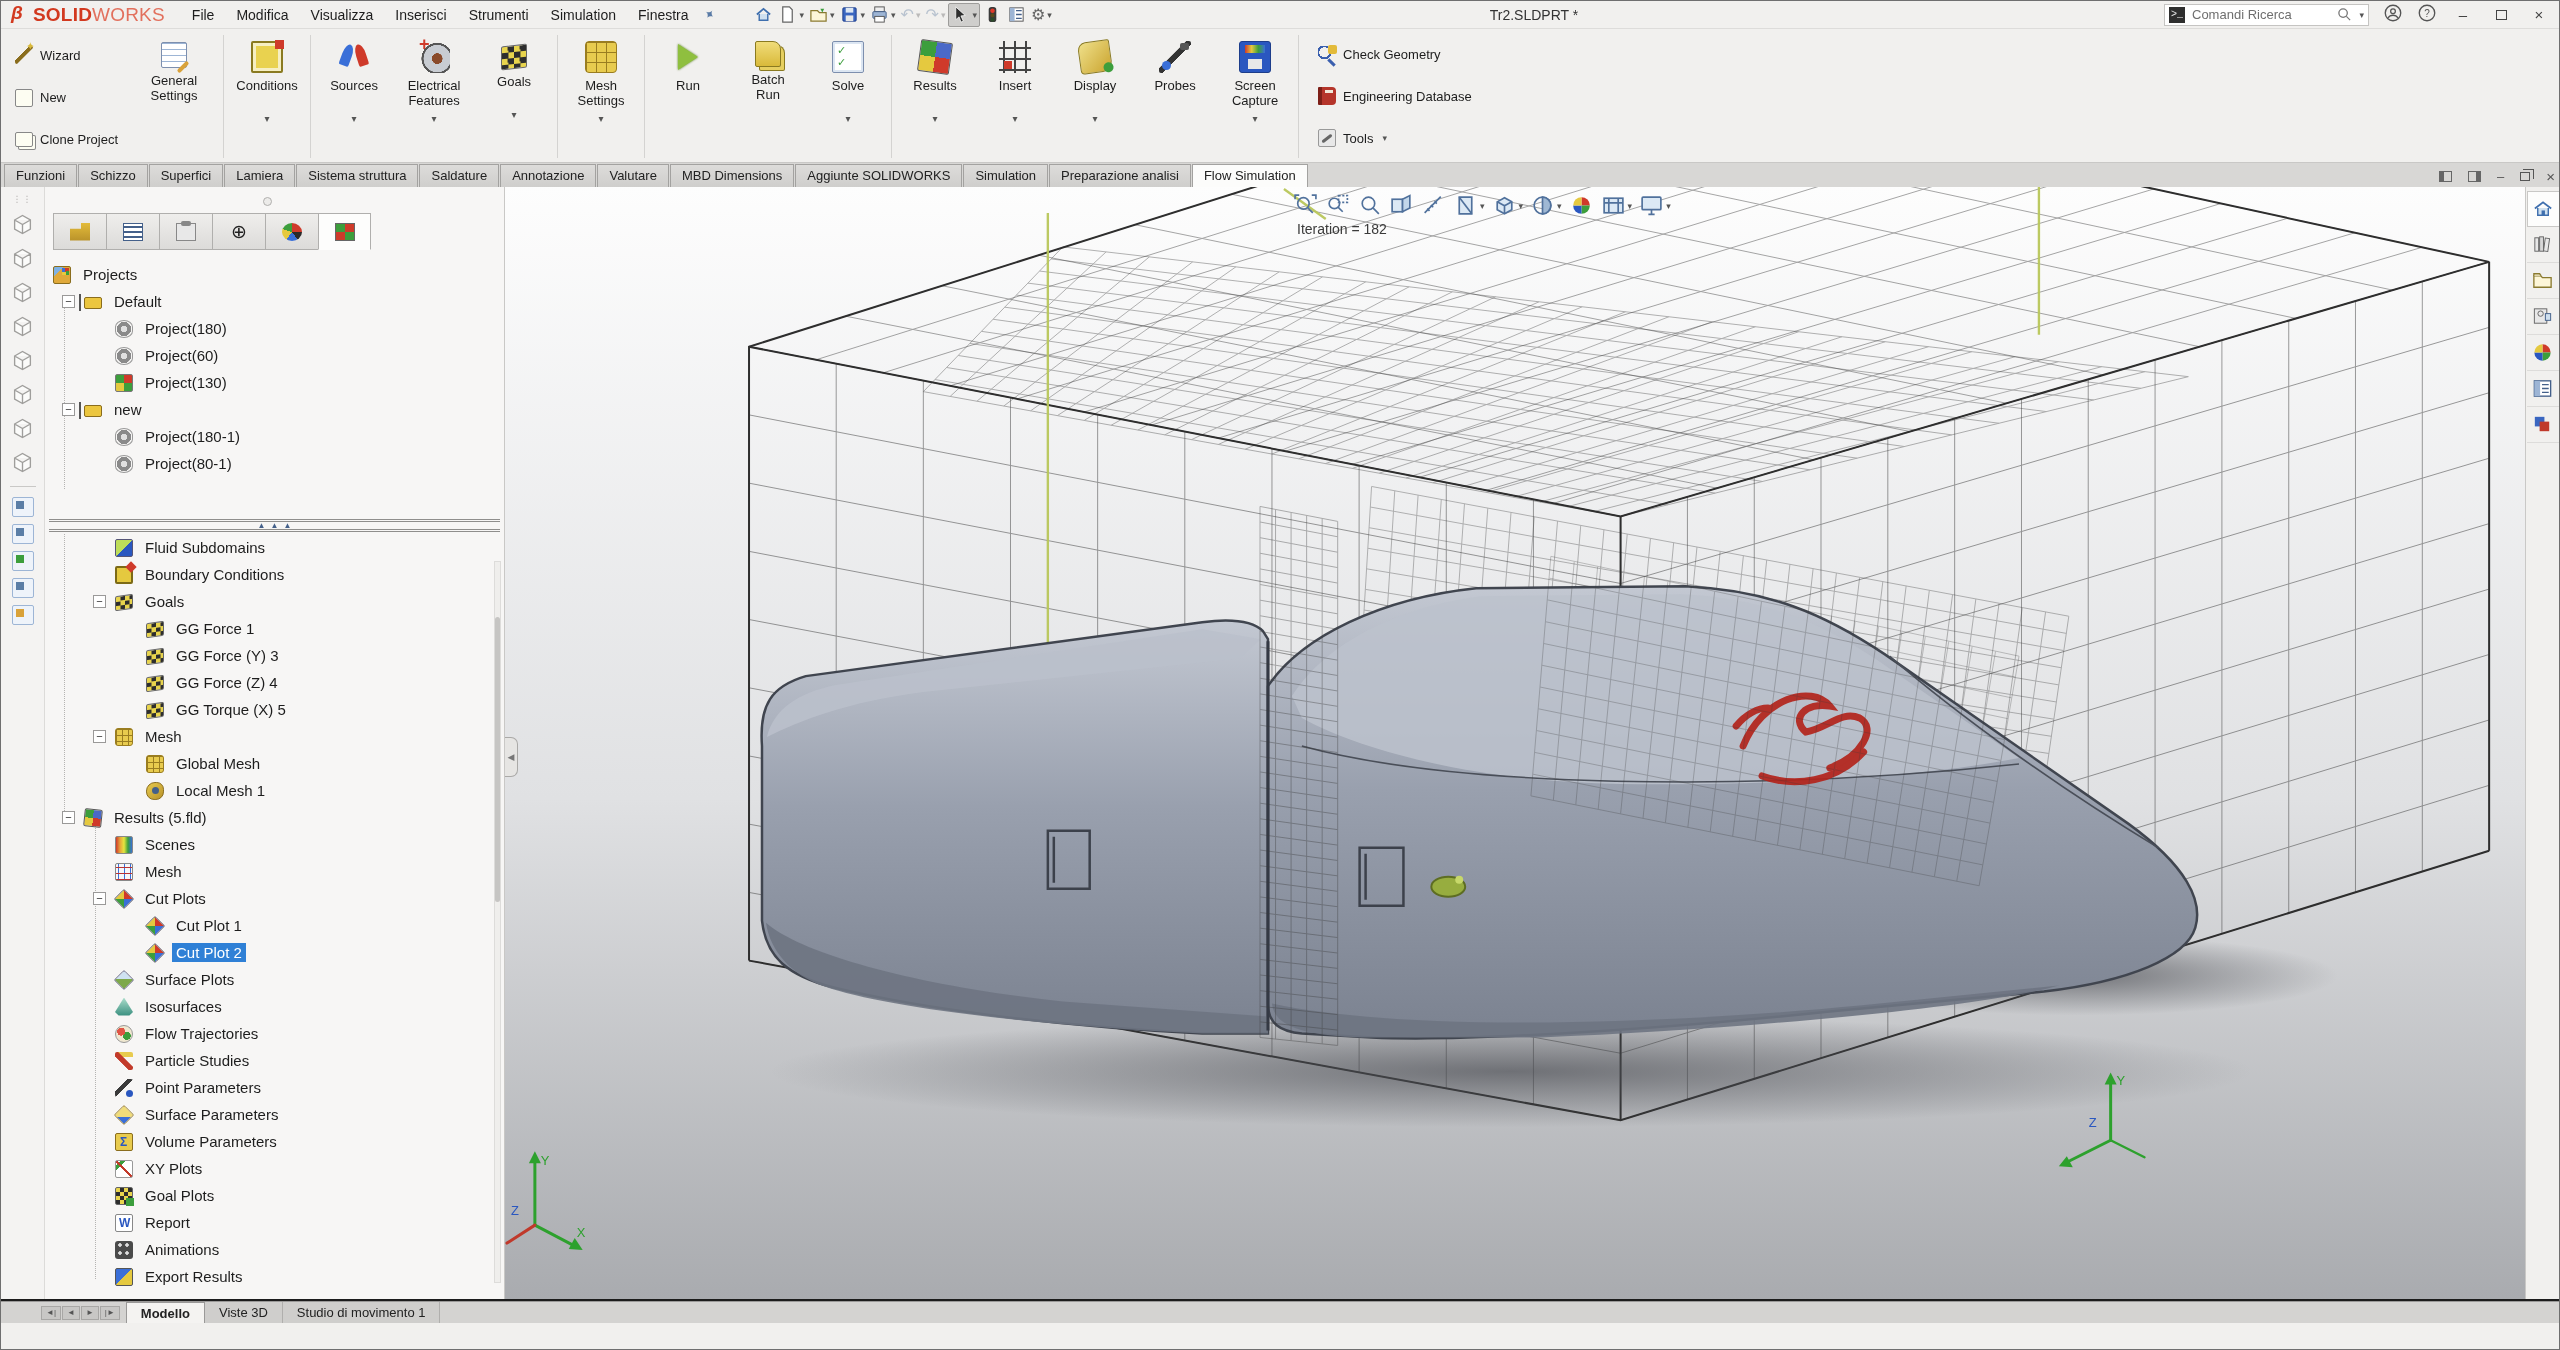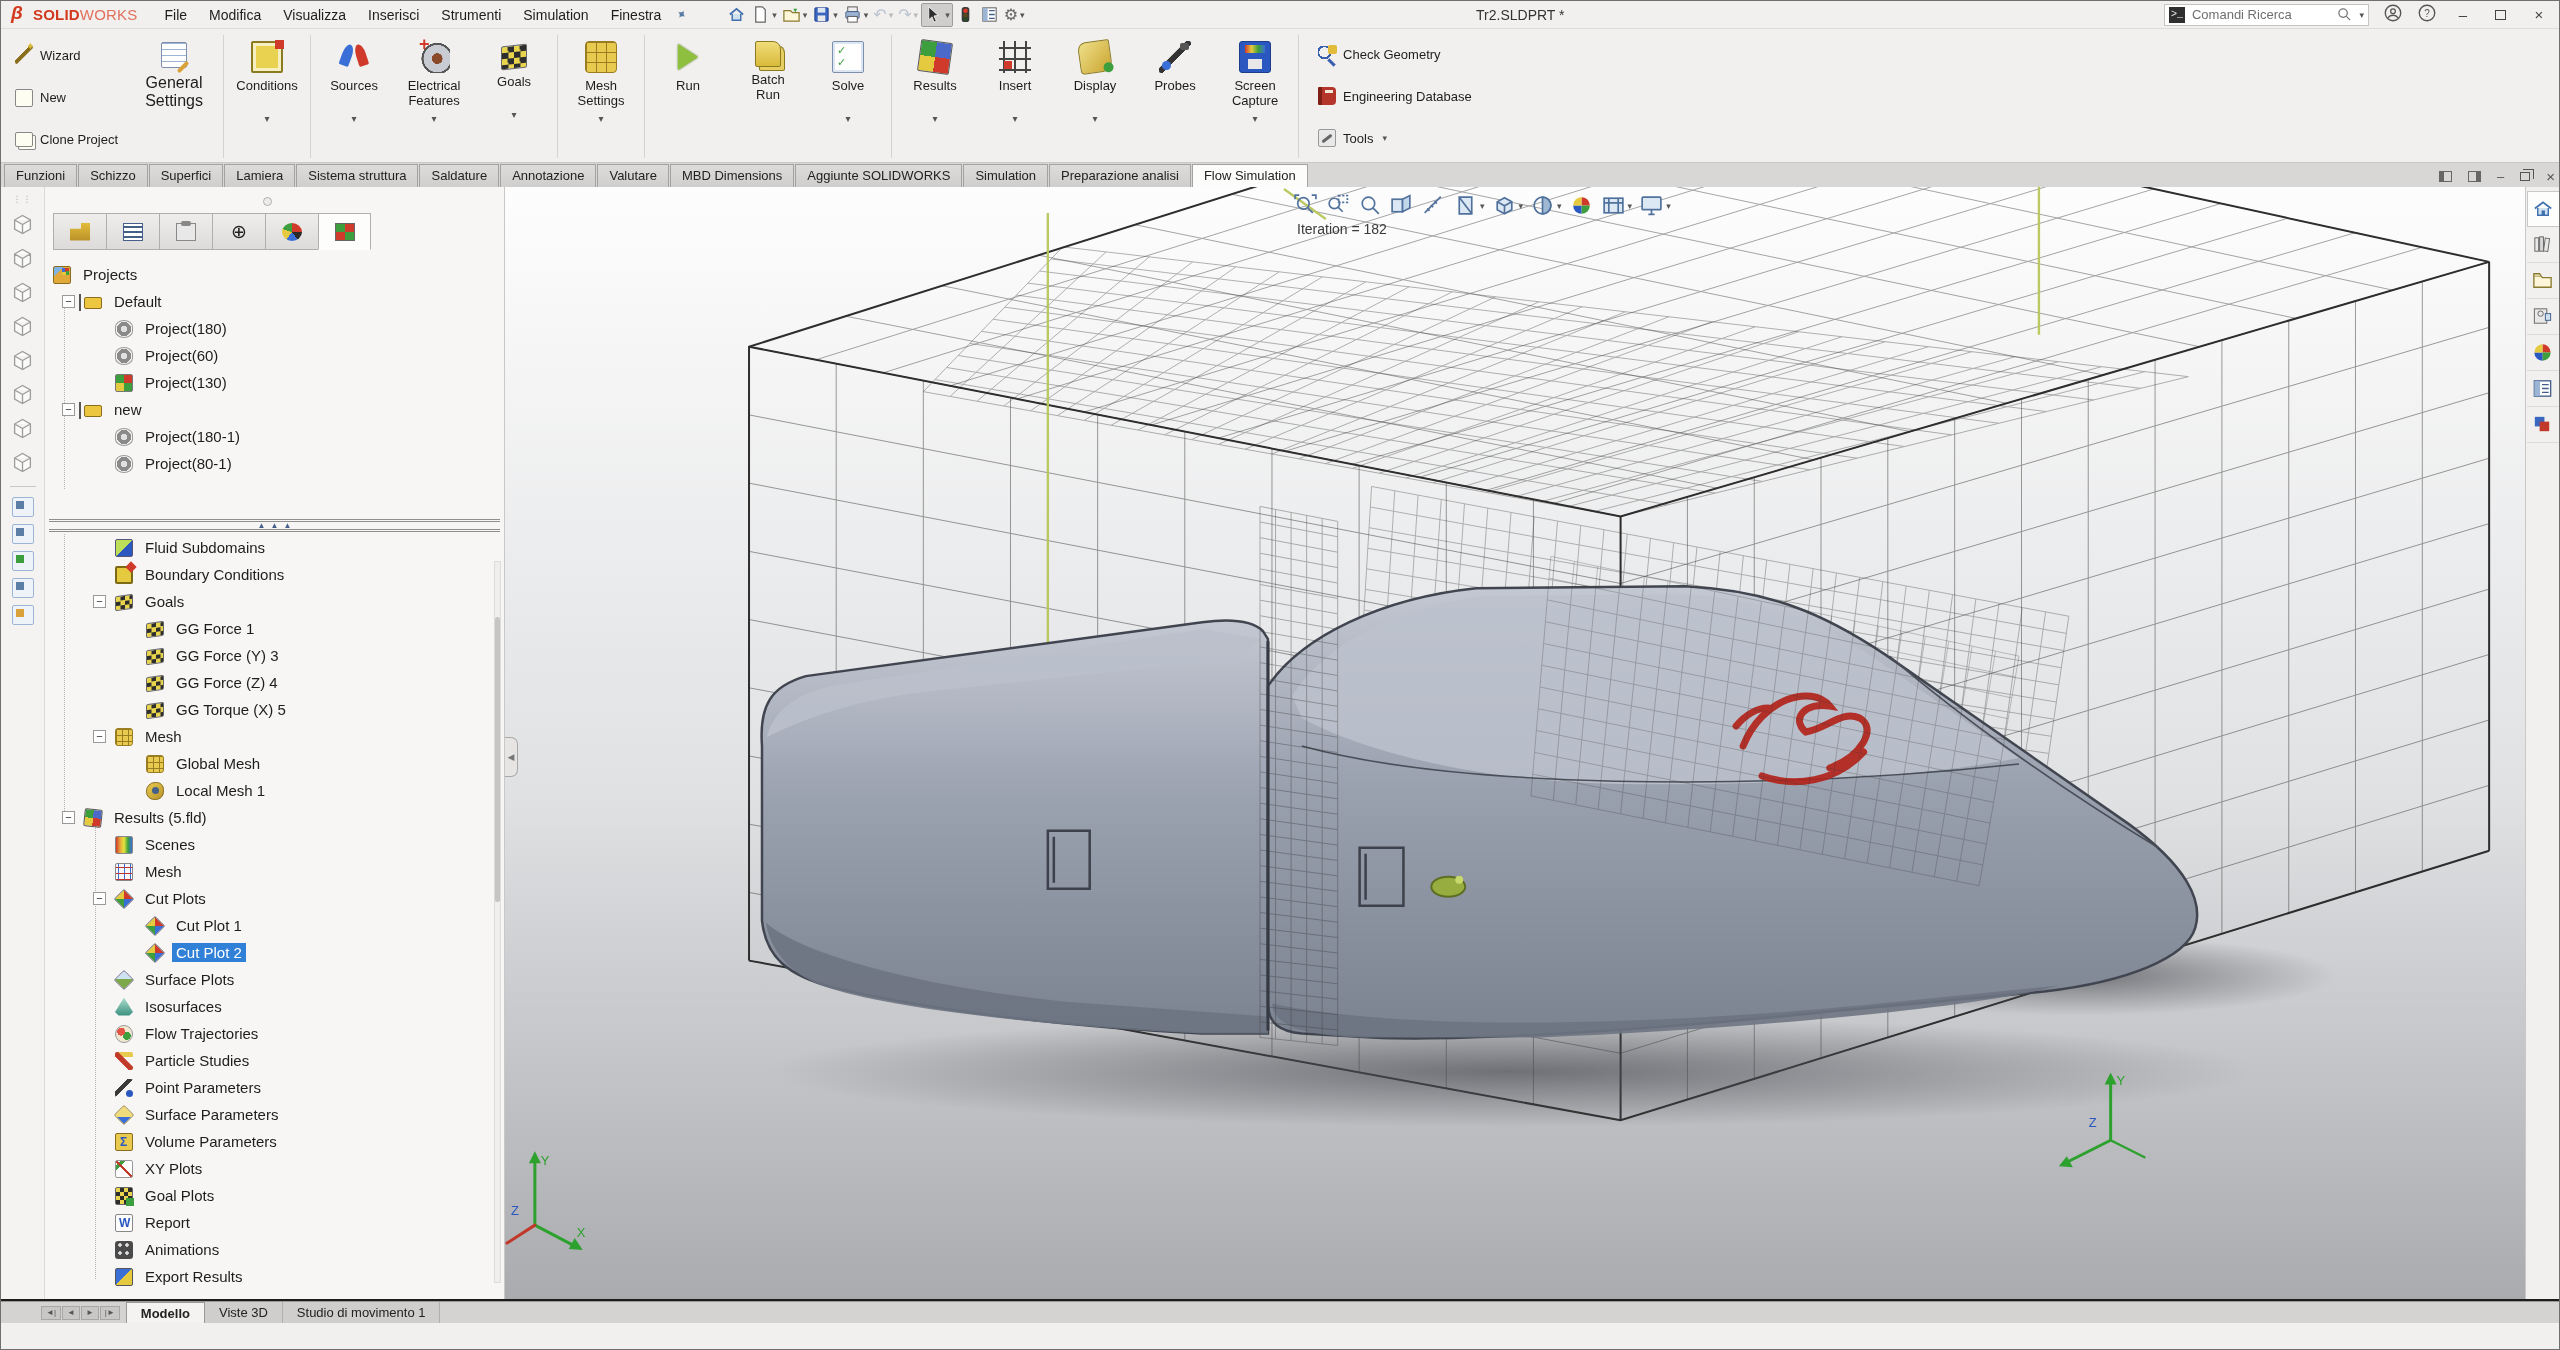--- a/index.html
+++ b/index.html
@@ -8,21 +8,21 @@
        font-family:"Liberation Sans","DejaVu Sans",sans-serif;color:#1d1d1d;
        border:1px solid #6f6f6f;overflow:hidden;}
 
   
   .titlebar{height:28px;display:flex;align-items:center;background:#f1f0ee;
             border-bottom:1px solid #dddcda;padding:0 8px;gap:2px;}
   .logo{display:flex;align-items:center;gap:4px;margin-right:14px;}
   .logo-glyph{width:20px;height:18px;position:relative;}
   .logo-glyph::before{content:"\3B2";position:absolute;left:2px;top:-4px;font-size:19px;
             font-style:italic;font-weight:bold;color:#d2391f;}
-  .logo-text{font-size:15px;font-weight:bold;color:#d2391f;letter-spacing:.2px;}
+  .logo-text{font-size:19px;font-weight:bold;color:#d2391f;letter-spacing:.2px;}
   .logo-text .lt2{font-weight:normal;color:#e2705d;}
   .menus{display:flex;align-items:flex-end;}
   .menu-item{font-size:14px;padding:3px 11px;cursor:default;}
   .pin-icon{font-size:13px;color:#5a7ba6;transform:rotate(35deg);margin:0 10px 0 2px;}
   .qat{display:flex;align-items:center;gap:1px;margin-left:26px;}
   .qat-btn{display:flex;align-items:center;height:24px;padding:0 2px;border-radius:2px;}
   .qat-btn.active{background:#cfcecc;border:1px solid #9d9c9a;}
   .qat-btn.disabled{opacity:.35;}
   .qat-btn svg{width:19px;height:19px;}
   .qat-glyph{font-size:16px;color:#4f6f96;}
@@ -40,21 +40,21 @@
   .max-box{display:inline-block;width:11px;height:10px;border:1.5px solid #444;}
 
   
   .ribbon{height:134px;background:#f1f0ee;border-bottom:1px solid #c9c8c6;display:flex;
           align-items:stretch;padding:3px 4px 1px 4px;}
   .rstack{display:flex;flex-direction:column;justify-content:space-around;padding:2px 6px;}
   .small-btn{display:flex;align-items:center;gap:7px;font-size:13px;padding:1px 4px;white-space:nowrap;}
   .sicon{width:18px;height:18px;flex:0 0 18px;border-radius:2px;position:relative;}
   .vsep{width:1px;background:#d4d3d1;margin:3px 3px;}
   .gs-btn{display:flex;flex-direction:column;align-items:center;justify-content:flex-start;
-          padding:10px 6px 0;font-size:16px;text-align:center;line-height:1.15;width:92px;}
+          padding:10px 6px 0;font-size:13px;text-align:center;line-height:1.15;width:92px;}
   .gs-btn .sicon{width:26px;height:26px;flex:0 0 26px;margin-bottom:6px;}
   .big-btn{width:80px;display:flex;flex-direction:column;align-items:center;padding-top:9px;
            font-size:13px;text-align:center;line-height:1.15;}
   .bi{width:32px;height:32px;position:relative;margin-bottom:6px;border-radius:2px;}
   .big-label{height:32px;display:flex;align-items:flex-start;justify-content:center;white-space:pre-line;}
   .big-caret{font-size:10px;color:#555;margin-top:2px;}
 
   
   .bi-conditions{background:#e9d24f;border:2px solid #8a7a20;box-shadow:inset 0 0 0 3px #f6efc2;}
   .bi-conditions::after{content:"";position:absolute;right:-3px;top:-3px;width:9px;height:9px;background:#cf3a2a;}

